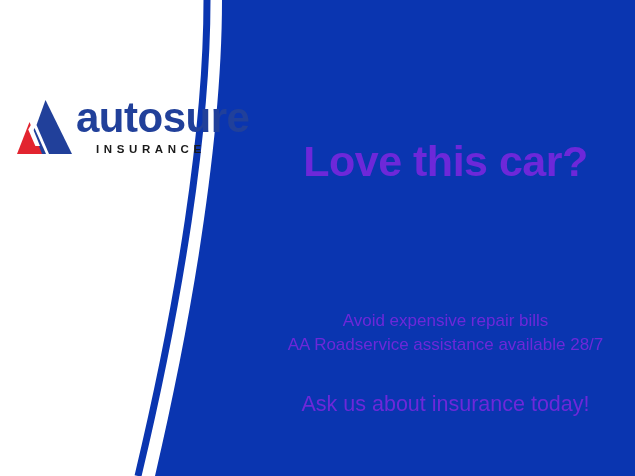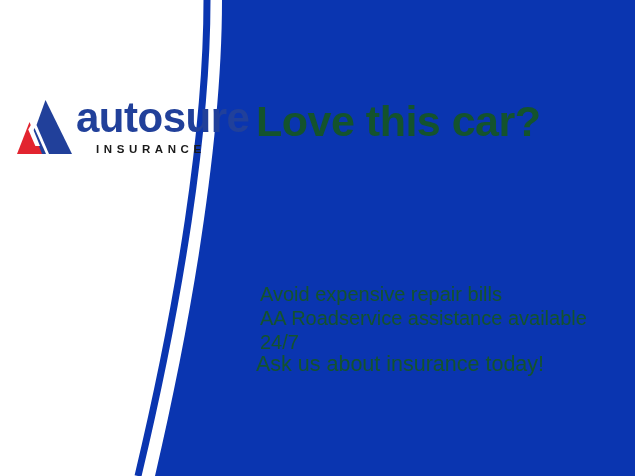--- a/index.html
+++ b/index.html
@@ -64,41 +64,42 @@
   #copy-panel {
     position: absolute;
     left: 256px;
     top: 0;
     width: 379px;
     height: 476px;
   }
   .copy-line {
     position: absolute;
     width: 379px;
-    text-align: left;
-    color: #14532d;
+    text-align: center;
+    color: #6d28d9;
+    margin-top: 40px;
   }
   #headline {
     top: 97px;
     font-size: 43px;
     font-weight: bold;
     letter-spacing: -0.5px;
     line-height: 48px;
   }
   #subhead {
     top: 181px;
     font-size: 23.5px;
     font-weight: bold;
     line-height: 28px;
     padding: 0 6px;
     width: 367px;
   }
   #benefits {
-    top: 282px;
-    font-size: 20px;
+    top: 269px;
+    font-size: 17px;
     font-weight: normal;
     line-height: 24px;
     padding: 0 4px;
     width: 371px;
   }
   #cta {
     top: 351px;
     font-size: 21.5px;
     font-weight: normal;
     line-height: 26px;
@@ -126,19 +127,19 @@
     <div id="logo-subword">INSURANCE</div>
   </div>
 
   <div id="copy-panel">
 
     <div class="copy-line" id="headline">Love this car?</div>
 
 
     <div class="copy-line" id="benefits">
       <span>Avoid expensive repair bills</span><br>
-      <span>AA Roadservice assistance available 24/7</span>
+      <span>AA Roadservice assistance available 28/7</span>
     </div>
 
     <div class="copy-line" id="cta">Ask us about insurance today!</div>
 
   </div>
 </div>
 
 </body></html>

